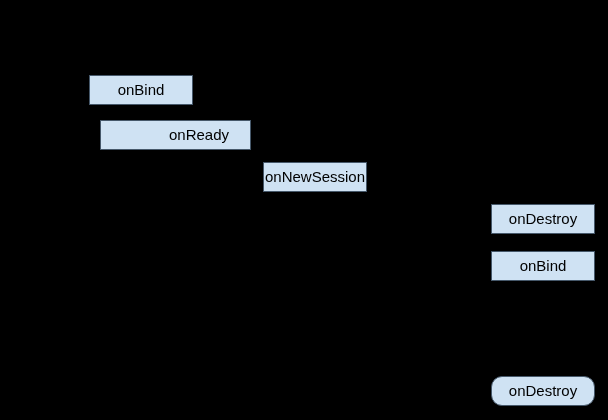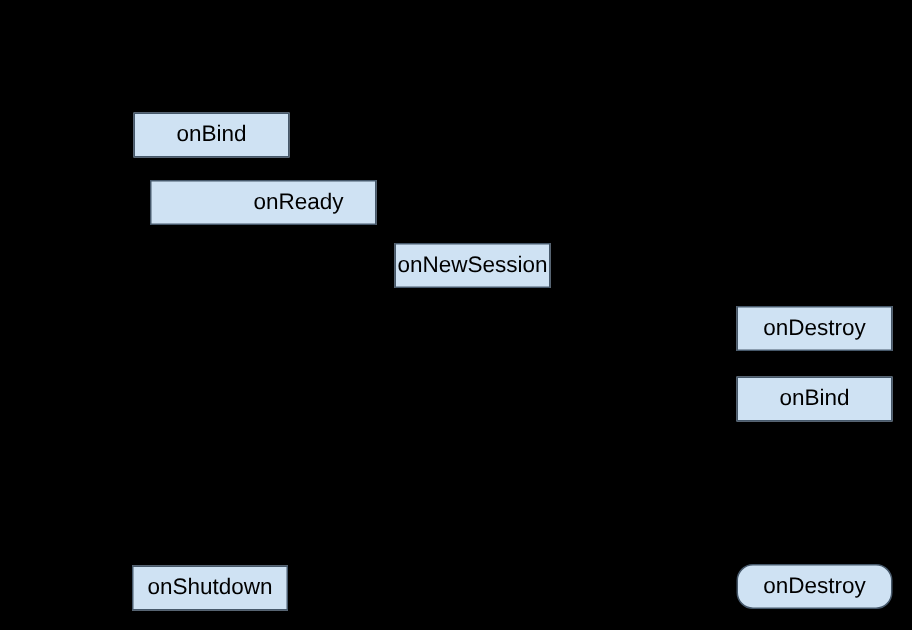--- a/index.html
+++ b/index.html
@@ -46,16 +46,15 @@
 
   <div class="node pos-onready">onReady</div>
 
   <div class="node pos-onnewsession">onNewSession</div>
 
   <div class="node pos-oncreate">onDestroy</div>
 
   <div class="node pos-onshow">onBind</div>
 
 
-  <div class="node pos-onshutdown">onShutdown</div>
 
   <div class="node pos-ondestroy">onDestroy</div>
 </div>
 
 </body></html>

